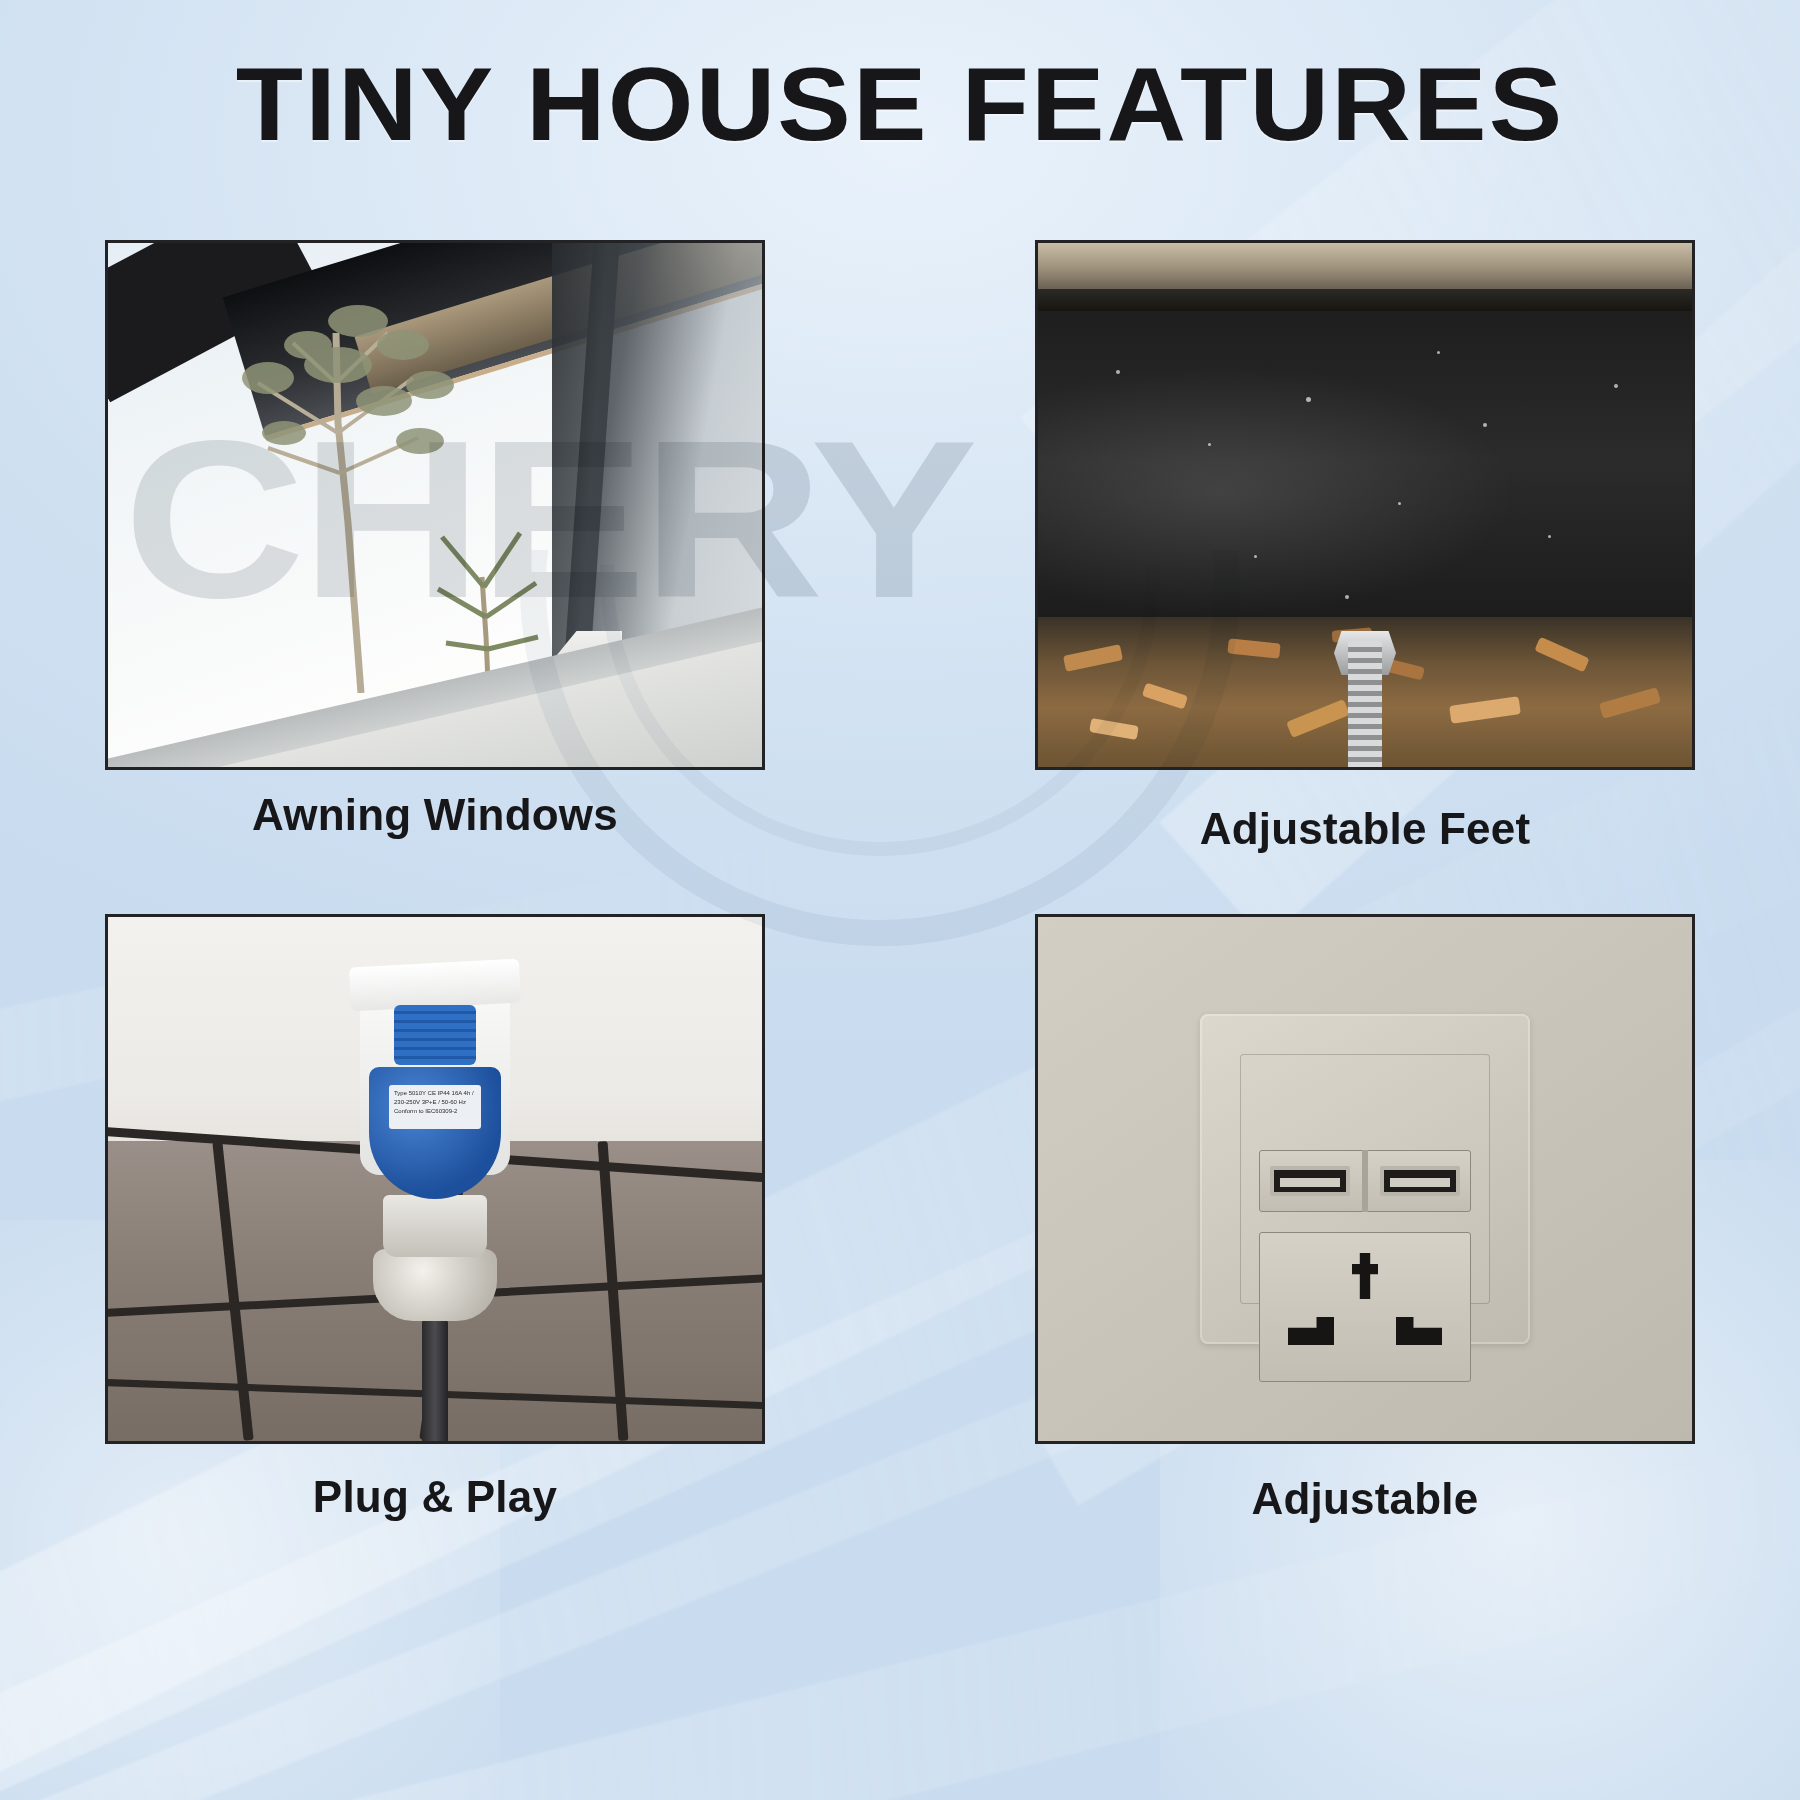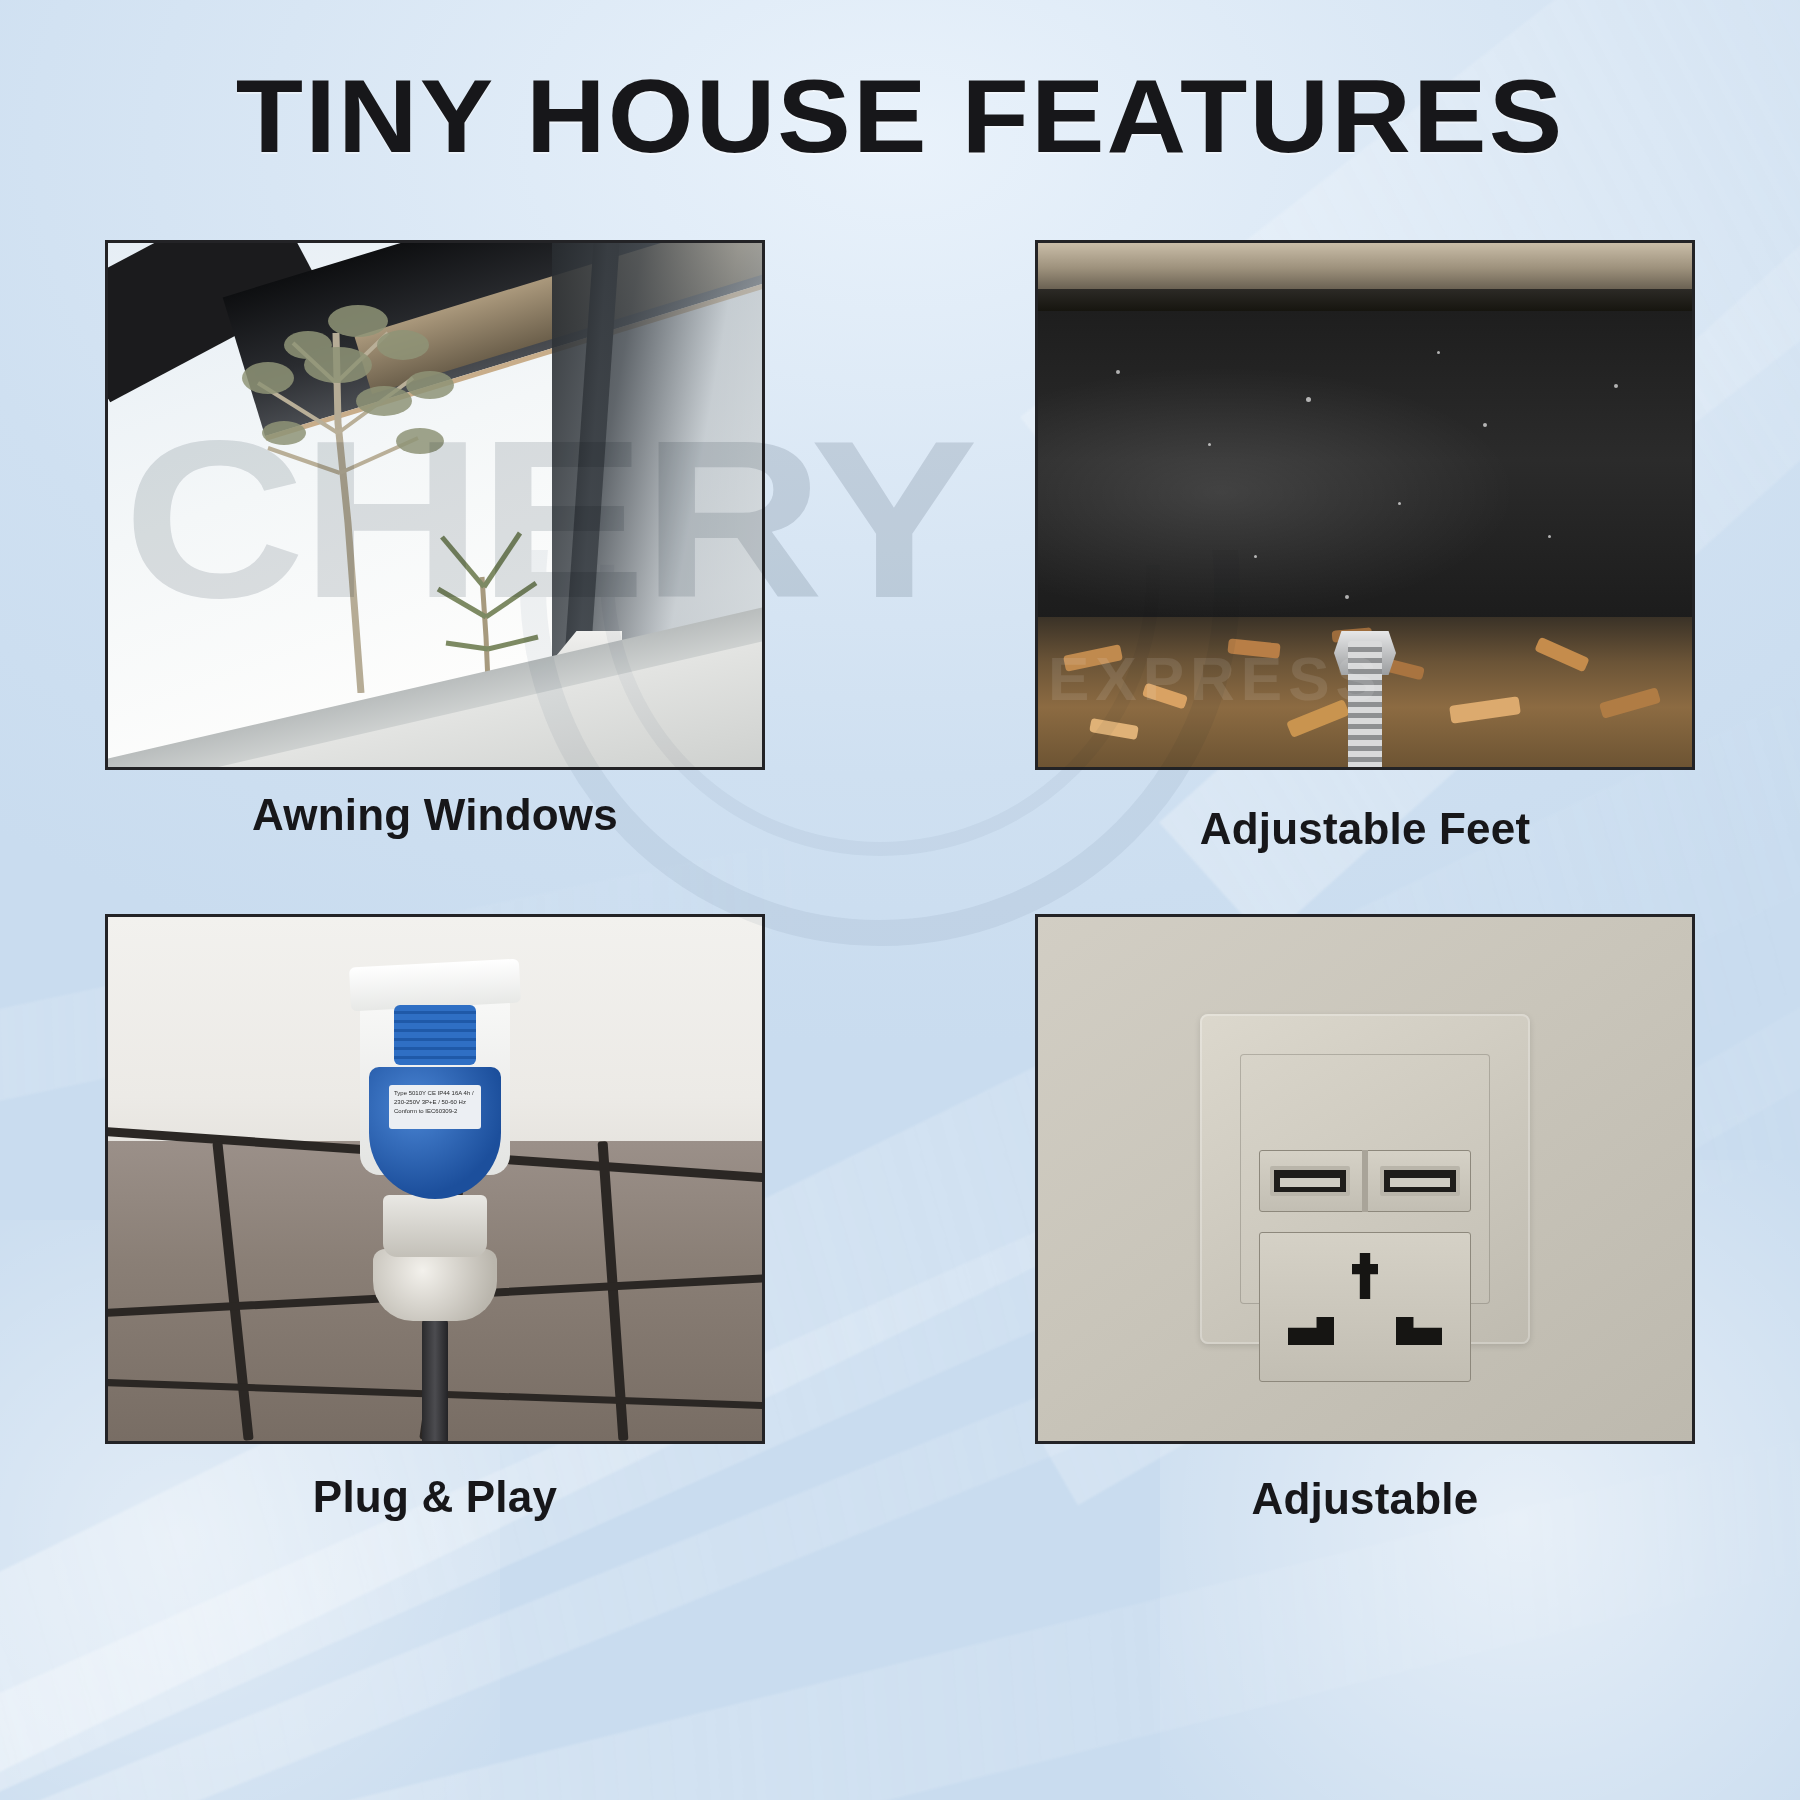--- a/index.html
+++ b/index.html
@@ -55,21 +55,21 @@
   .corner-glow2 {
     position: absolute;
     width: 800px; height: 800px;
     left: -300px; bottom: -220px;
     background: radial-gradient(circle at 60% 40%, rgba(255,255,255,.45), rgba(255,255,255,0) 62%);
   }
 
   
   .title-wrap {
     position: absolute;
-    top: 62px; left: 0; right: 0;
+    top: 50px; left: 0; right: 0;
     text-align: center;
   }
   .poster-title {
     font-family: "Liberation Sans", sans-serif;
     font-weight: bold;
     font-size: 104px;
     letter-spacing: 2px;
     color: #17171a;
     line-height: 1.05;
     transform: scaleX(1.06);
@@ -479,21 +479,20 @@
           <div class="chip" style="left:38%;top:62%;width:62px;height:17px;background:#c9944f;transform:rotate(-22deg);"></div>
           <div class="chip" style="left:52%;top:30%;width:46px;height:13px;background:#a97440;transform:rotate(14deg);"></div>
           <div class="chip" style="left:63%;top:56%;width:70px;height:18px;background:#dcaa6e;transform:rotate(-8deg);"></div>
           <div class="chip" style="left:76%;top:20%;width:54px;height:15px;background:#c58c4c;transform:rotate(24deg);"></div>
           <div class="chip" style="left:86%;top:52%;width:60px;height:16px;background:#b07c44;transform:rotate(-16deg);"></div>
           <div class="chip" style="left:8%;top:70%;width:48px;height:14px;background:#e0b277;transform:rotate(10deg);"></div>
           <div class="chip" style="left:45%;top:8%;width:40px;height:12px;background:#9d6c3c;transform:rotate(-5deg);"></div>
         </div>
         <div class="nut"></div>
         <div class="bolt"></div>
-        <div class="watermark-exp">EXPRESS</div>
       </div>
       <div class="caption">Adjustable Feet</div>
     </div>
 
     <div class="cell c1 r2">
       <div class="photo p3">
         <div class="wall"></div>
         <div class="wallcurve"></div>
         <div class="paving">
           <div class="crack" style="left:-10px;top:10px;width:700px;height:9px;transform:rotate(4deg);"></div>

